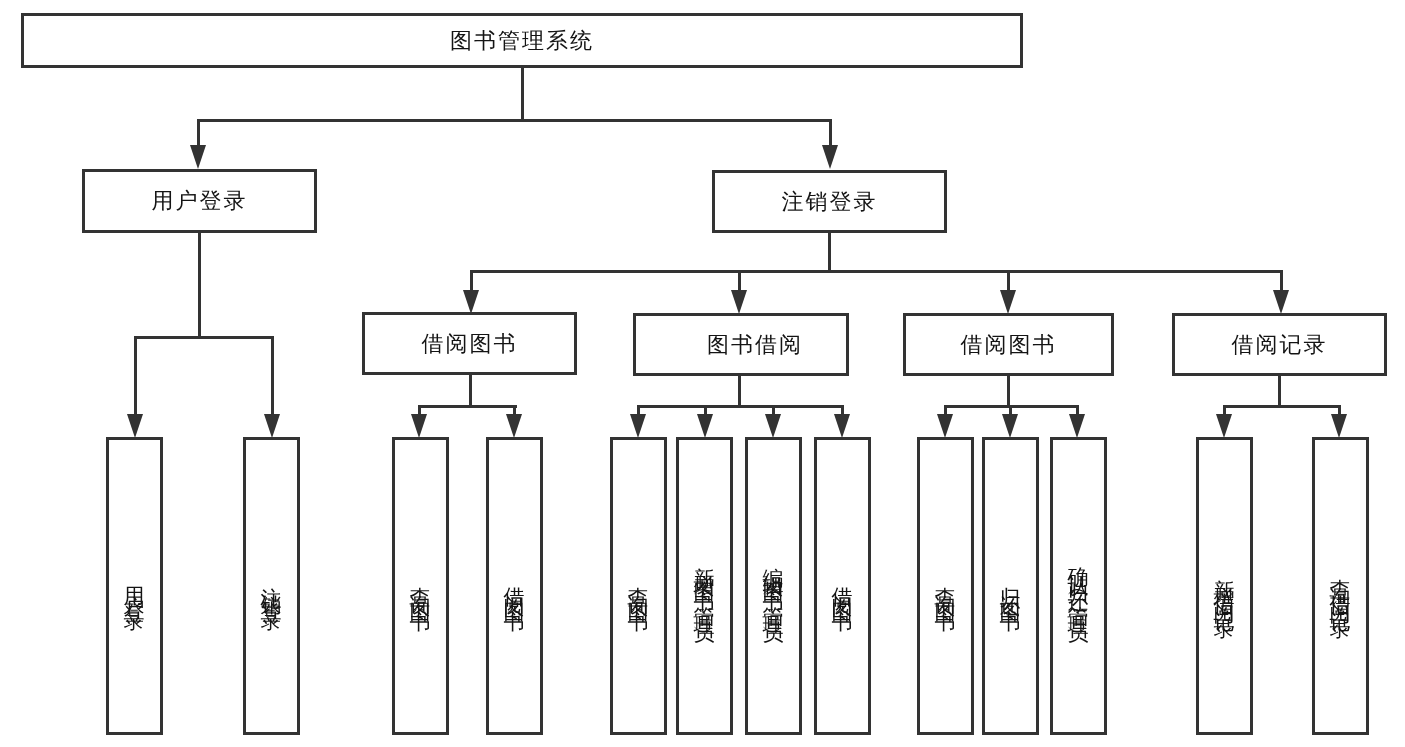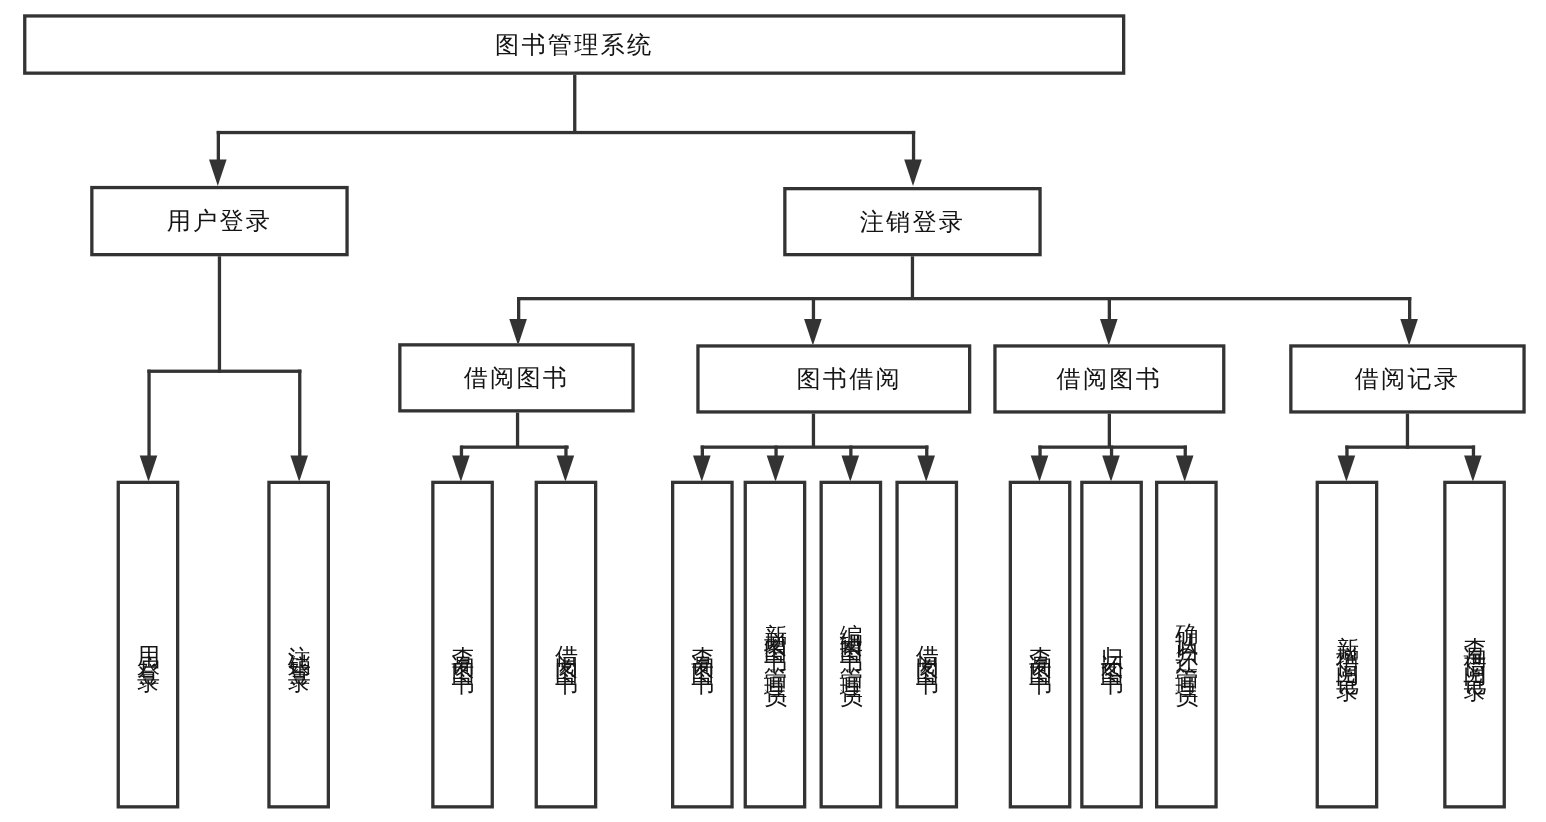--- a/index.html
+++ b/index.html
@@ -79,21 +79,21 @@
   <div class="line" style="left:470px;top:270px;width:3px;height:22px;"></div>
   <div class="ah" style="left:463px;top:290px;"></div>
   <div class="line" style="left:738px;top:270px;width:3px;height:22px;"></div>
   <div class="ah" style="left:731px;top:290px;"></div>
   <div class="line" style="left:1007px;top:270px;width:3px;height:22px;"></div>
   <div class="ah" style="left:1000px;top:290px;"></div>
   <div class="line" style="left:1280px;top:270px;width:3px;height:22px;"></div>
   <div class="ah" style="left:1273px;top:290px;"></div>
 
   <div class="node" style="left:362px;top:312px;width:215px;height:63px;">借阅图书</div>
-  <div class="node" style="left:633px;top:313px;width:250px;height:63px;padding-left:28px;">图书借阅</div>
+  <div class="node" style="left:633px;top:313px;width:216px;height:63px;padding-left:28px;">图书借阅</div>
   <div class="node" style="left:903px;top:313px;width:211px;height:63px;">借阅图书</div>
   <div class="node" style="left:1172px;top:313px;width:215px;height:63px;">借阅记录</div>
 
   <div class="line" style="left:469px;top:375px;width:3px;height:32px;"></div>
   <div class="line" style="left:419px;top:405px;width:98px;height:3px;"></div>
   <div class="line" style="left:418px;top:405px;width:3px;height:12px;"></div>
   <div class="ah" style="left:411px;top:414px;"></div>
   <div class="line" style="left:513px;top:405px;width:3px;height:12px;"></div>
   <div class="ah" style="left:506px;top:414px;"></div>
 

